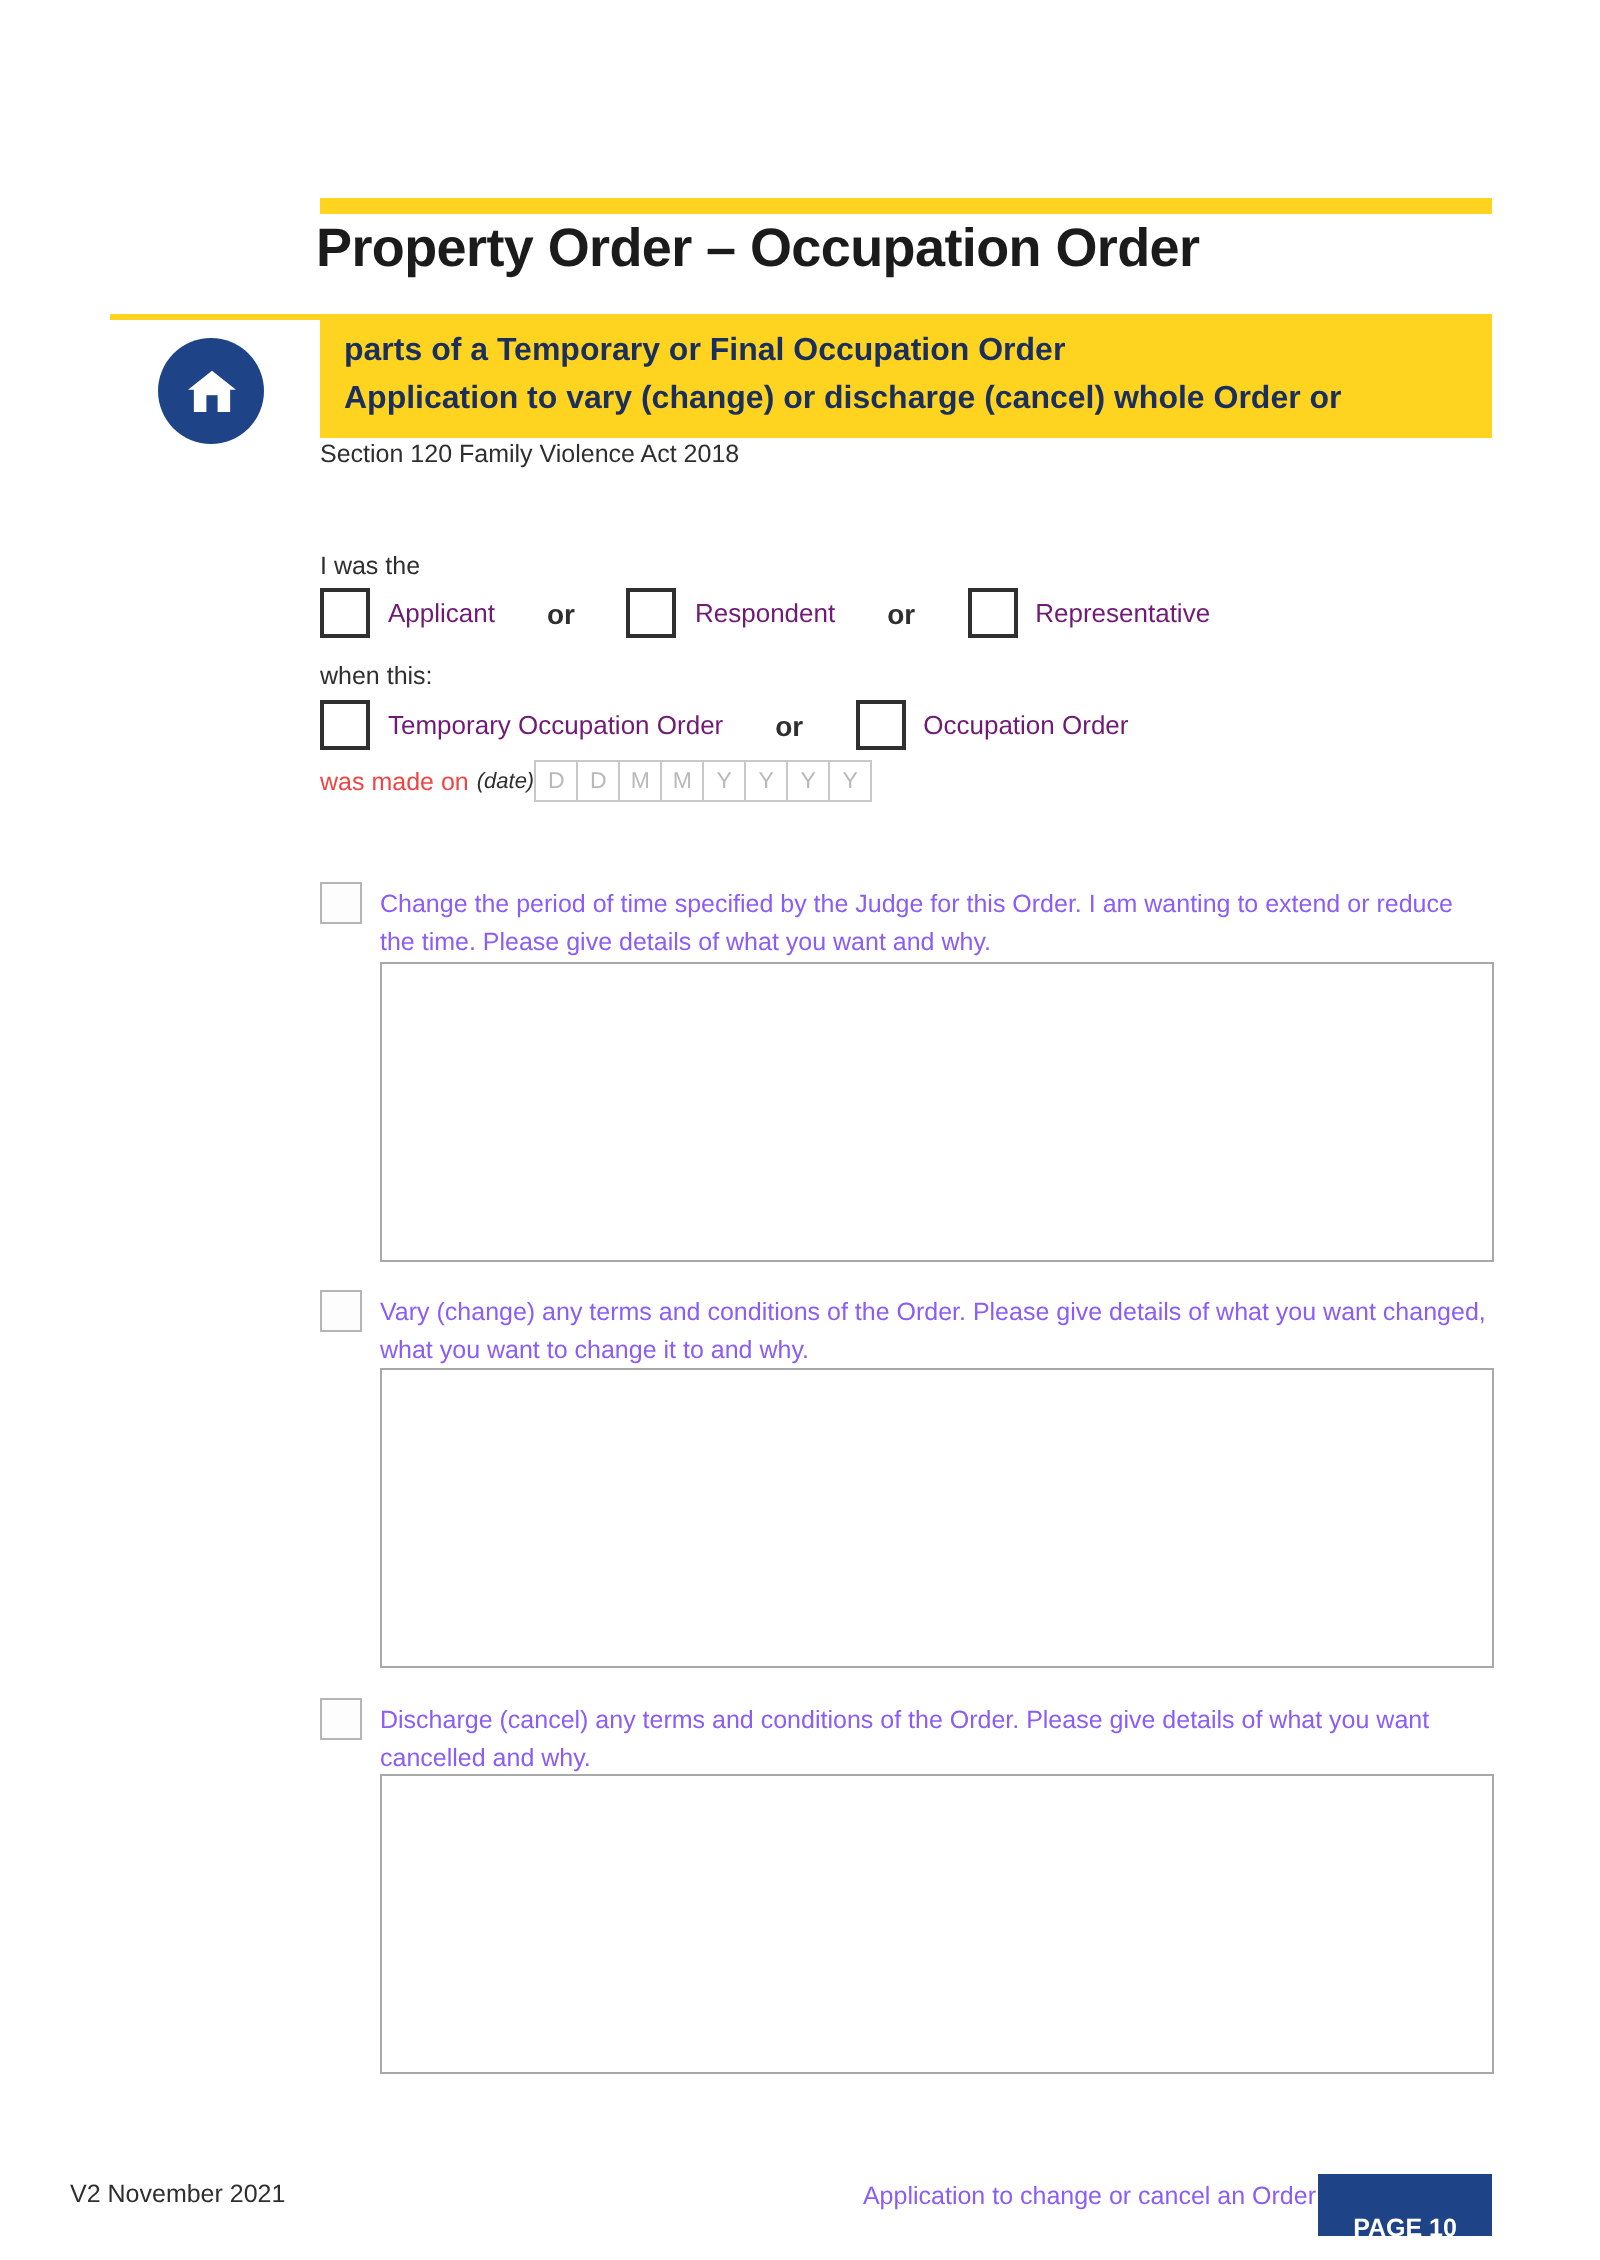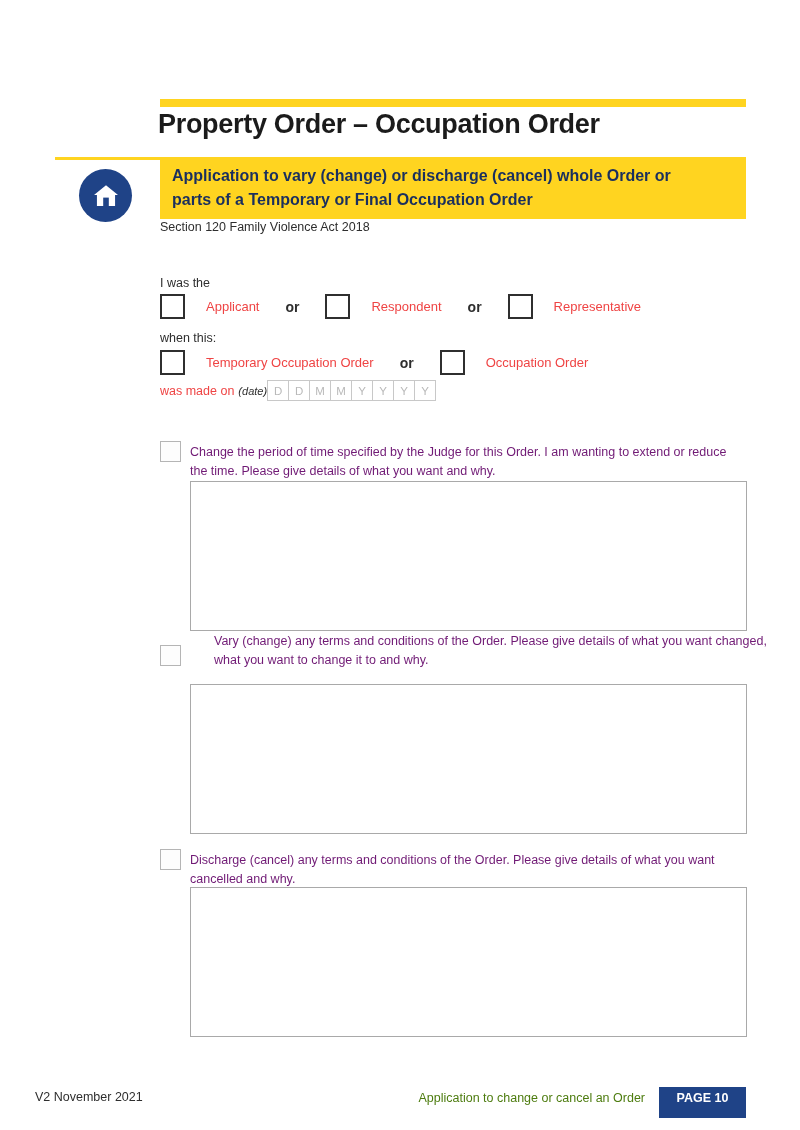--- a/index.html
+++ b/index.html
@@ -28,64 +28,64 @@
   .instruction{left:160px;top:248px;}
   .i-was-the{left:160px;top:276px;}
   .when-this{left:160px;top:331px;}
   .judge-lead{left:160px;top:417px;}
 
   .row{position:absolute;display:flex;align-items:center;}
   .role-row{left:160px;top:294px;}
   .order-row{left:160px;top:350px;}
 
   .cb{width:25px;height:25px;border:2px solid #2f2f2f;background:#fff;flex:0 0 auto;cursor:pointer;}
-  .cb-label{margin-left:21px;font-size:13px;color:#ef4444;}
+  .cb-label{margin-left:9px;font-size:13px;color:#701a75;}
   .or{font-weight:bold;font-size:14px;margin:0 26px;color:#2e2e2e;}
 
   .date-row{left:160px;top:380px;display:flex;align-items:center;position:absolute;}
   .date-label{font-size:12.5px;color:#ef4444;}
   .date-hint{font-size:11px;font-style:italic;color:#2e2e2e;margin-left:4px;}
   .date-cell{width:22px;height:21px;border:1px solid #c8c8c8;background:#fff;display:flex;align-items:center;
              justify-content:center;font-size:11.5px;color:#b9b9b9;cursor:text;}
   .date-cell + .date-cell{margin-left:-1px;}
 
   .req-cb{position:absolute;left:160px;width:21px;height:21px;border:1px solid #b5b5b5;background:#fdfdfd;cursor:pointer;}
-  .req-text{position:absolute;left:190px;width:557px;font-size:12.5px;line-height:1.5;color:#701a75;}
+  .req-text{position:absolute;left:190px;width:557px;font-size:12.5px;line-height:1.5;color:#8b5cf6;}
   .req-box{position:absolute;left:190px;width:557px;height:150px;border:1px solid #a9a9a9;background:#fff;
            resize:none;font-family:"Liberation Sans",sans-serif;font-size:12.5px;padding:6px;color:#2e2e2e;}
 
   .cb1{top:441px;} .txt1{top:443px;} .box1{top:481px;}
-  .cb2{top:645px;} .txt2{top:632px;margin-left:24px;} .box2{top:684px;}
+  .cb2{top:645px;} .txt2{top:647px;} .box2{top:684px;}
   .cb3{top:849px;} .txt3{top:851px;} .box3{top:887px;}
 
   .footer-version{position:absolute;left:35px;top:1090px;font-size:12.5px;color:#2e2e2e;}
-  .footer-doc-title{position:absolute;right:155px;top:1091px;font-size:12.5px;color:#4d7c0f;}
+  .footer-doc-title{position:absolute;right:142px;top:1091px;font-size:12.5px;color:#8b5cf6;}
   .page-box{position:absolute;left:659px;top:1087px;width:87px;height:31px;background:var(--navy);
-            color:#fff;font-size:12.5px;font-weight:bold;display:flex;justify-content:center;padding-top:4px;}
+            color:#fff;font-size:12.5px;font-weight:bold;display:flex;justify-content:center;padding-top:20px;}
 </style>
 </head>
 <body>
 
 <div class="page">
 
   <div class="title-rule"></div>
   <h1 class="page-title">Property Order – Occupation Order</h1>
 
   <div class="banner-accent-line"></div>
 
   <div class="home-badge">
     <svg viewBox="0 0 24 24" width="32" height="32" aria-hidden="true">
       <path fill="#ffffff" d="M12 4 3 11.2h2.2V19.5h13.6v-8.3H21L12 4z"></path>
       <rect x="9.9" y="13.2" width="4.2" height="6.3" fill="#1F4387"></rect>
     </svg>
   </div>
 
   <div class="banner">
+    <span>parts of a Temporary or Final Occupation Order</span>
     <span>Application to vary (change) or discharge (cancel) whole Order or</span>
-    <span>parts of a Temporary or Final Occupation Order</span>
   </div>
 
   <div class="t sec-ref">Section 120 Family Violence Act 2018</div>
 
   <div class="t i-was-the">I was the</div>
 
   <div class="row role-row">
     <div class="cb"></div>
     <span class="cb-label">Applicant</span>
     <span class="or">or</span>

